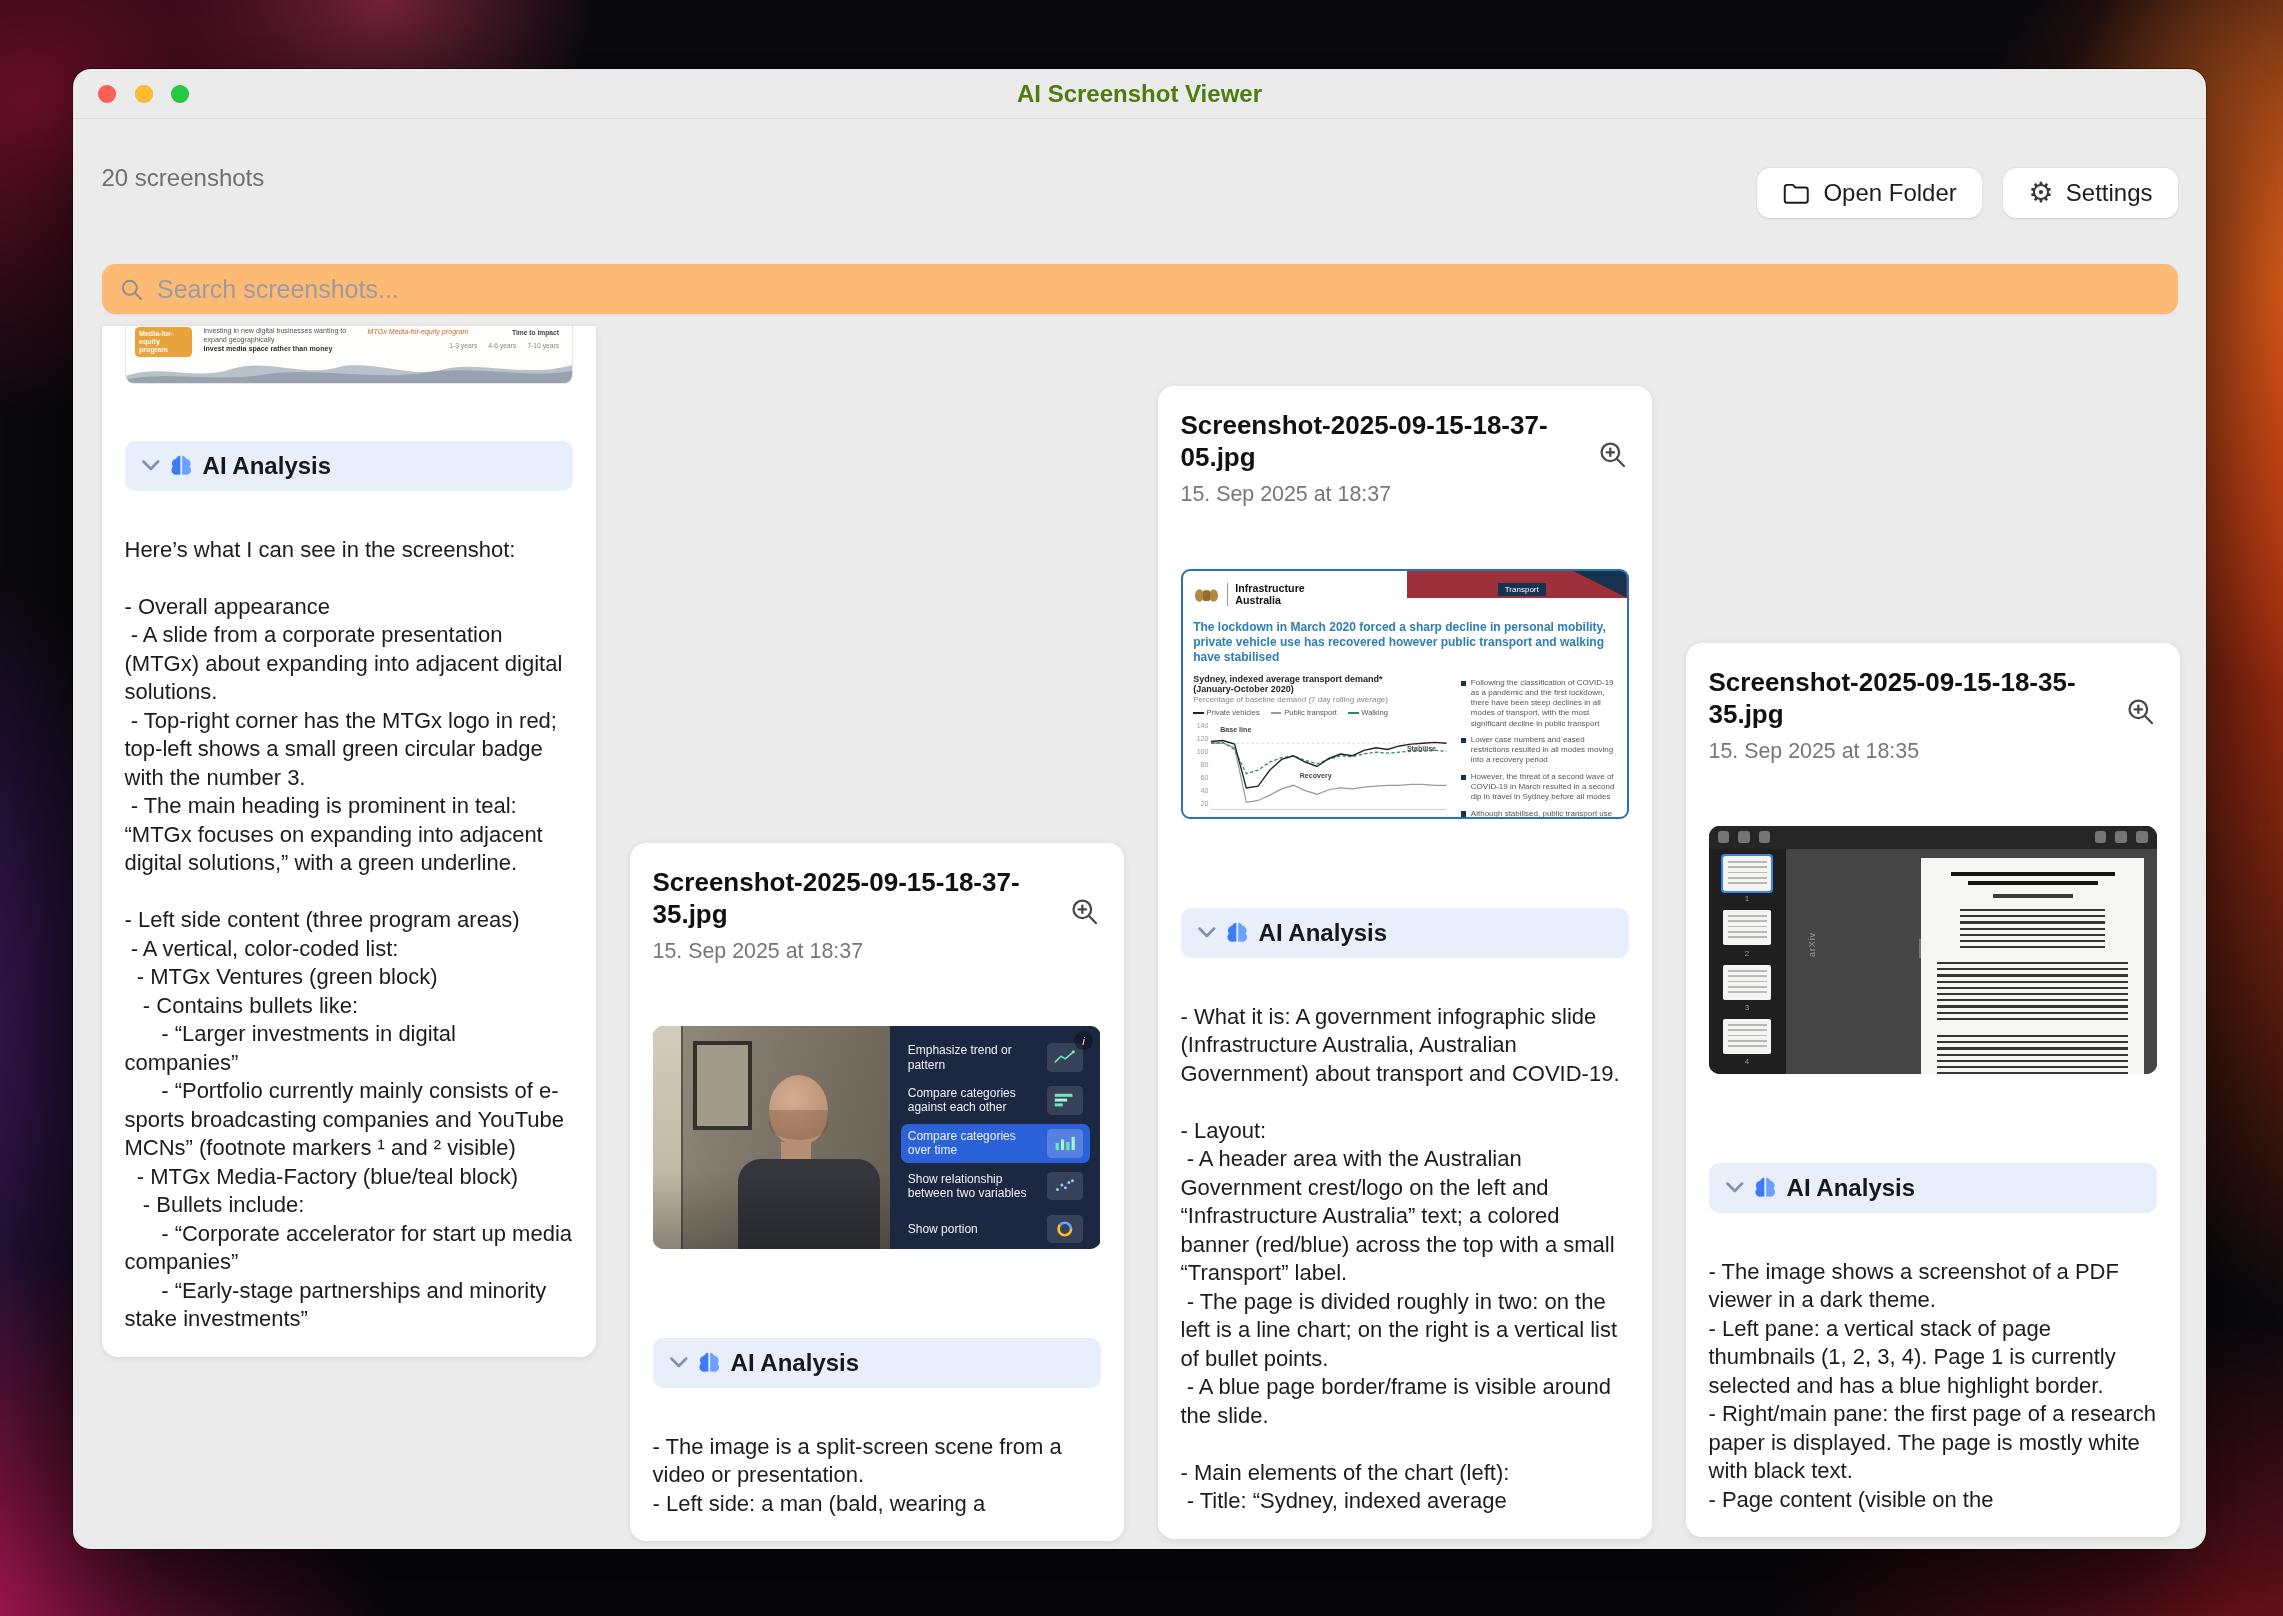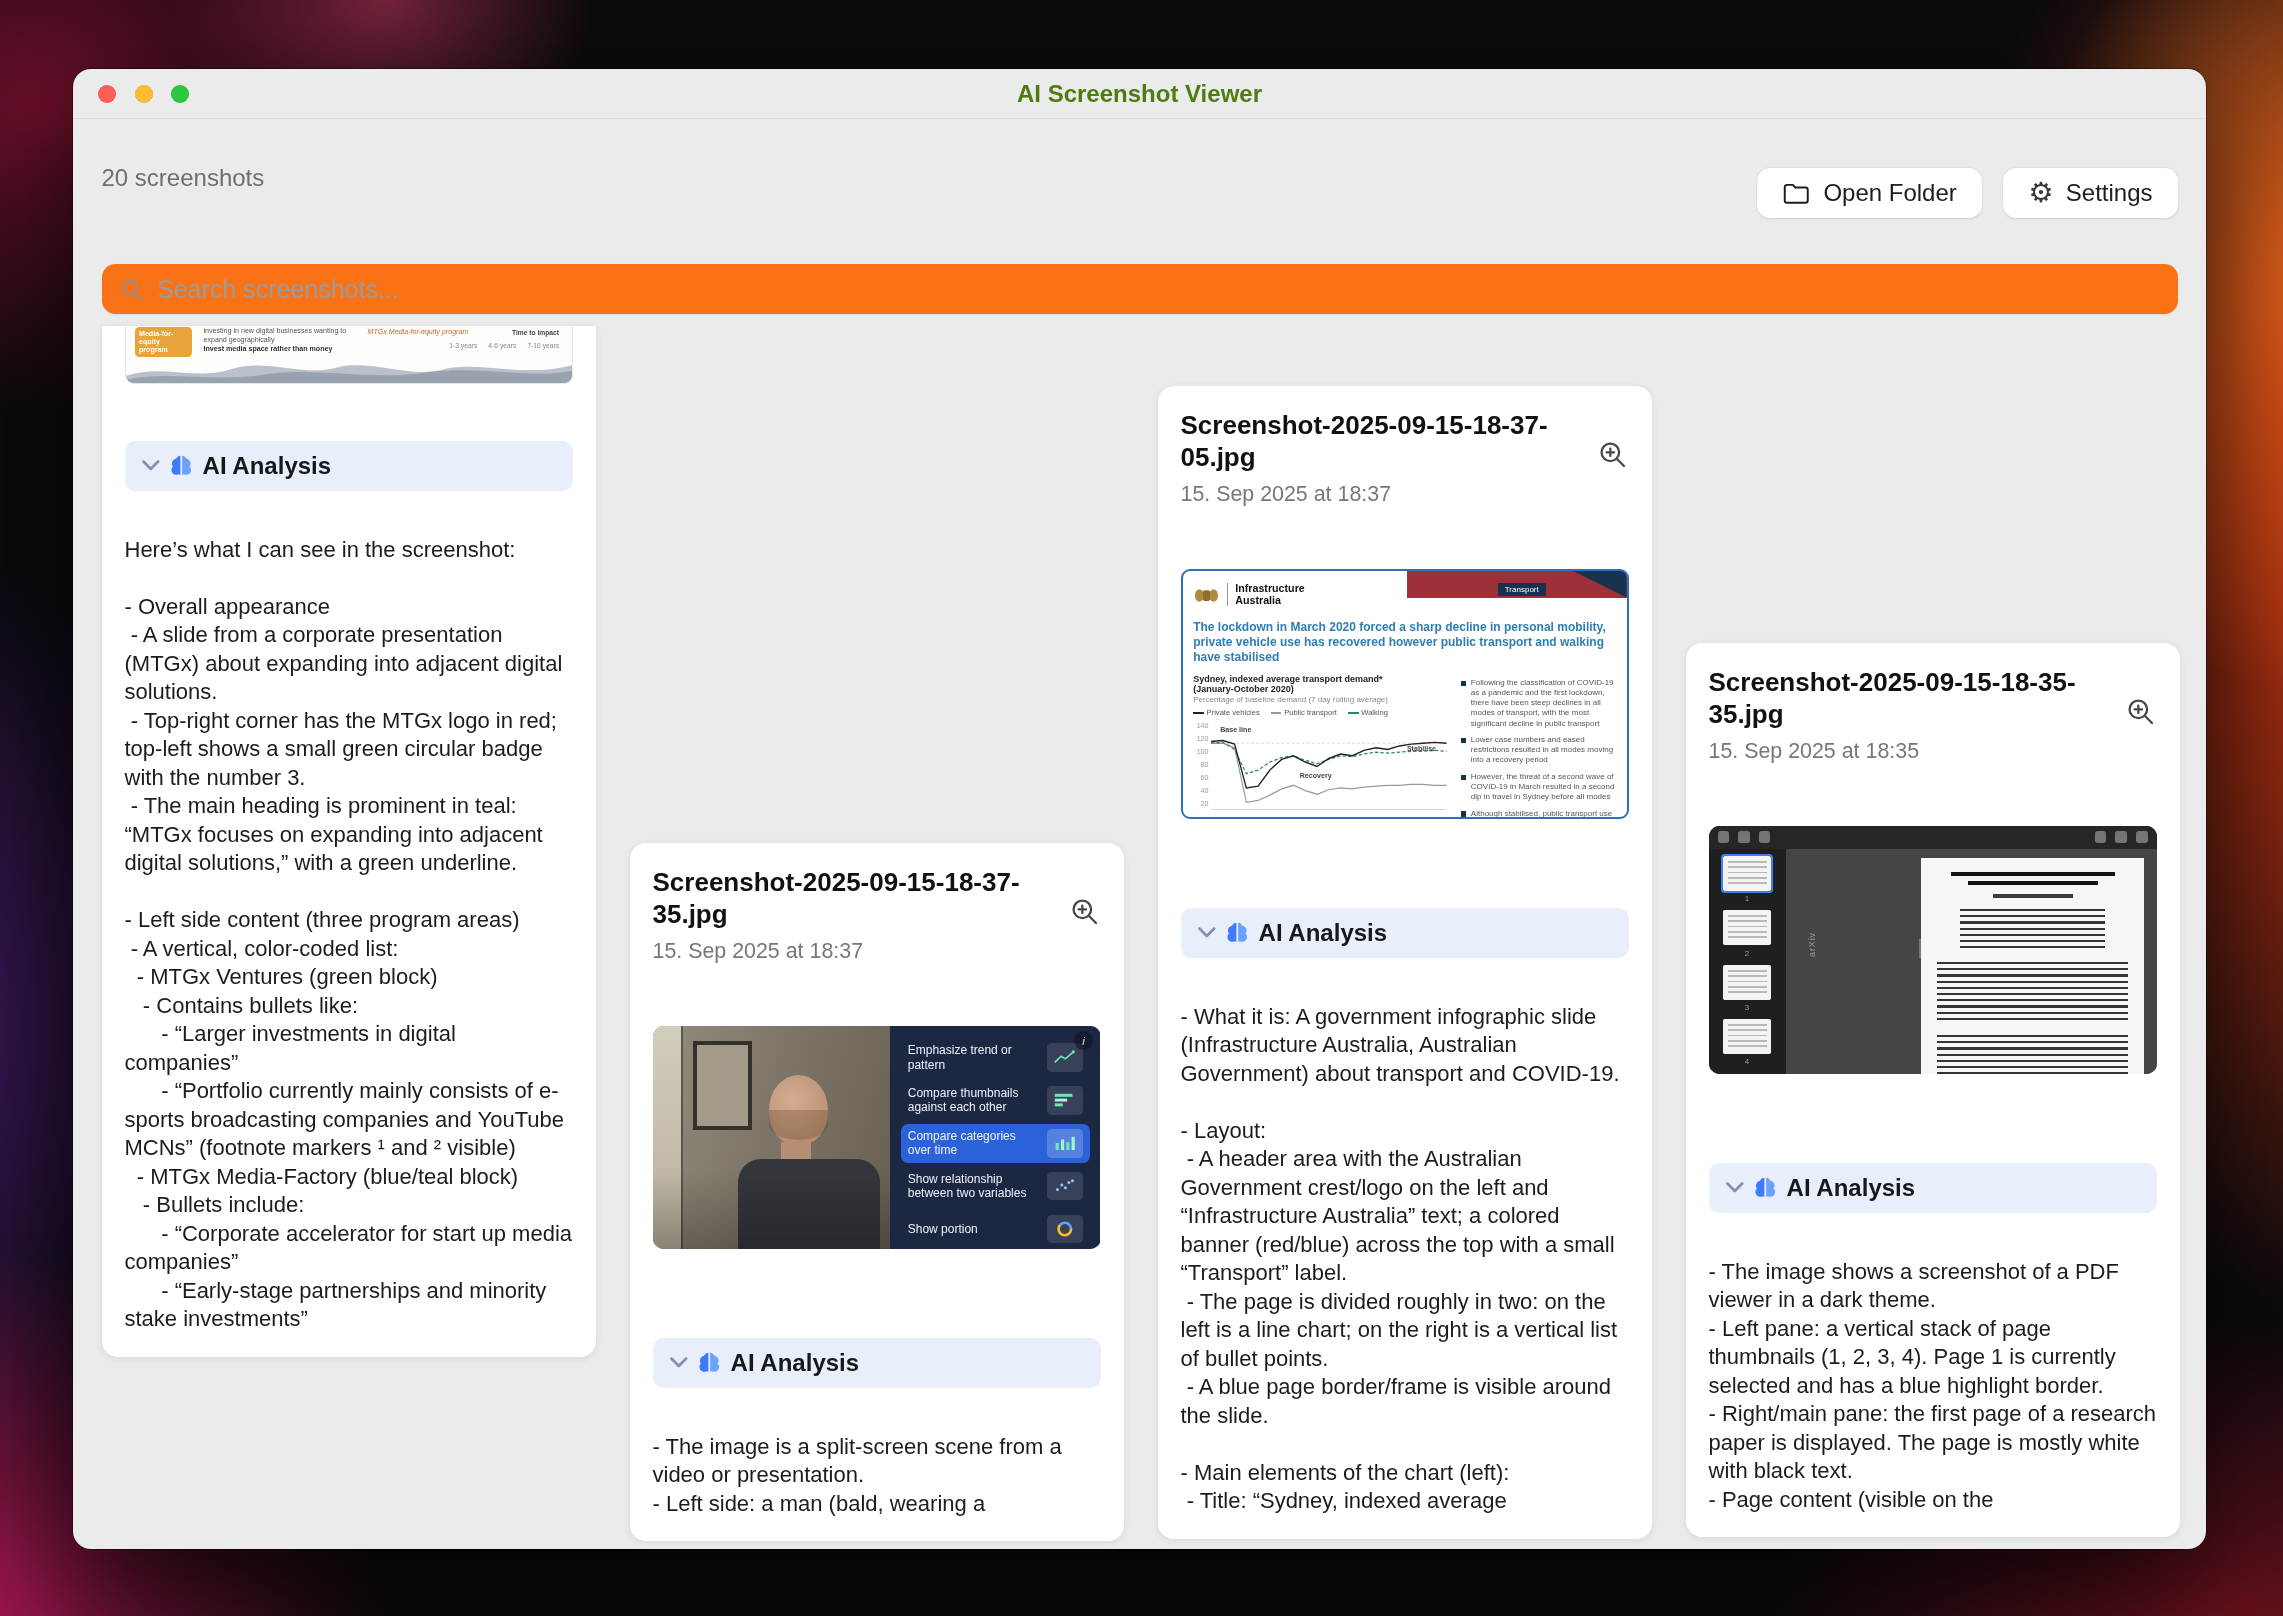--- a/index.html
+++ b/index.html
@@ -31,21 +31,21 @@
   
   .app-header { display:flex; justify-content:space-between; padding:32px 28.5px 0; }
   .page-title { font-size:41px; font-weight:700; color:#111114; letter-spacing:-0.4px; }
   .subtitle { font-size:24px; color:#6e6e73; margin-top:12.5px; }
   .header-actions { display:flex; gap:21.4px; margin-top:17px; }
   .hbtn { display:flex; align-items:center; gap:12.5px; height:50px; padding:0 25px; border:none;
     background:#fff; border-radius:13.4px; font-family:inherit; font-size:24px; font-weight:500; color:#1d1d1f;
     box-shadow:0 0.9px 2.7px rgba(0,0,0,0.12); cursor:pointer; }
   .gear-glyph { font-family:"DejaVu Sans", sans-serif; font-size:28px; color:#3a3a3c; line-height:1; }
   
-  .searchbar { margin:46px 28.5px 0; height:50px; background:#f97316; border-radius:13.4px;
+  .searchbar { margin:46px 28.5px 0; height:50px; background:#fdba74; border-radius:13.4px;
     display:flex; align-items:center; gap:12.5px; padding:0 16px; box-shadow:0 0.9px 1.8px rgba(0,0,0,0.06); }
   .searchbar input { flex:1; border:none; outline:none; background:transparent; font-family:inherit;
     font-size:25px; color:#1d1d1f; }
   .searchbar input::placeholder { color:#9b9ba1; }
   
   .masonry { display:flex; gap:34px; margin:11.6px 28.5px 0; align-items:flex-start; }
   .col { width:494px; flex:none; }
   .card { width:494px; background:#fff; border-radius:16px; padding:23px; box-shadow:0 1.8px 7.1px rgba(0,0,0,0.08); }
   .card-cut { border-radius:0 0 16px 16px; padding-top:0; }
   .off-2 { margin-top:517px; } .off-3 { margin-top:60px; } .off-4 { margin-top:317px; }
@@ -259,21 +259,21 @@
               <div class="vrow">
                 <div class="vrow-label">Emphasize trend or pattern</div>
                 <div class="vtile">
                   <svg width="23" height="18" viewBox="0 0 26 20">
                       <polyline points="2,15 9,8 14,11 23,3" fill="none" stroke="#6ee7b7" stroke-width="1.8"></polyline>
                       <circle cx="23" cy="3" r="1.8" fill="#6ee7b7"></circle>
                     </svg>
                 </div>
               </div>
               <div class="vrow">
-                <div class="vrow-label">Compare thumbnails against each other</div>
+                <div class="vrow-label">Compare categories against each other</div>
                 <div class="vtile">
                   <svg width="23" height="18" viewBox="0 0 26 20">
                       <rect x="2" y="3" width="20" height="3.4" fill="#6ee7b7"></rect>
                       <rect x="2" y="8.4" width="14" height="3.4" fill="#a7f3d0"></rect>
                       <rect x="2" y="13.8" width="9" height="3.4" fill="#6ee7b7"></rect>
                     </svg>
                 </div>
               </div>
               <div class="vrow hl">
                 <div class="vrow-label">Compare categories over time</div>

